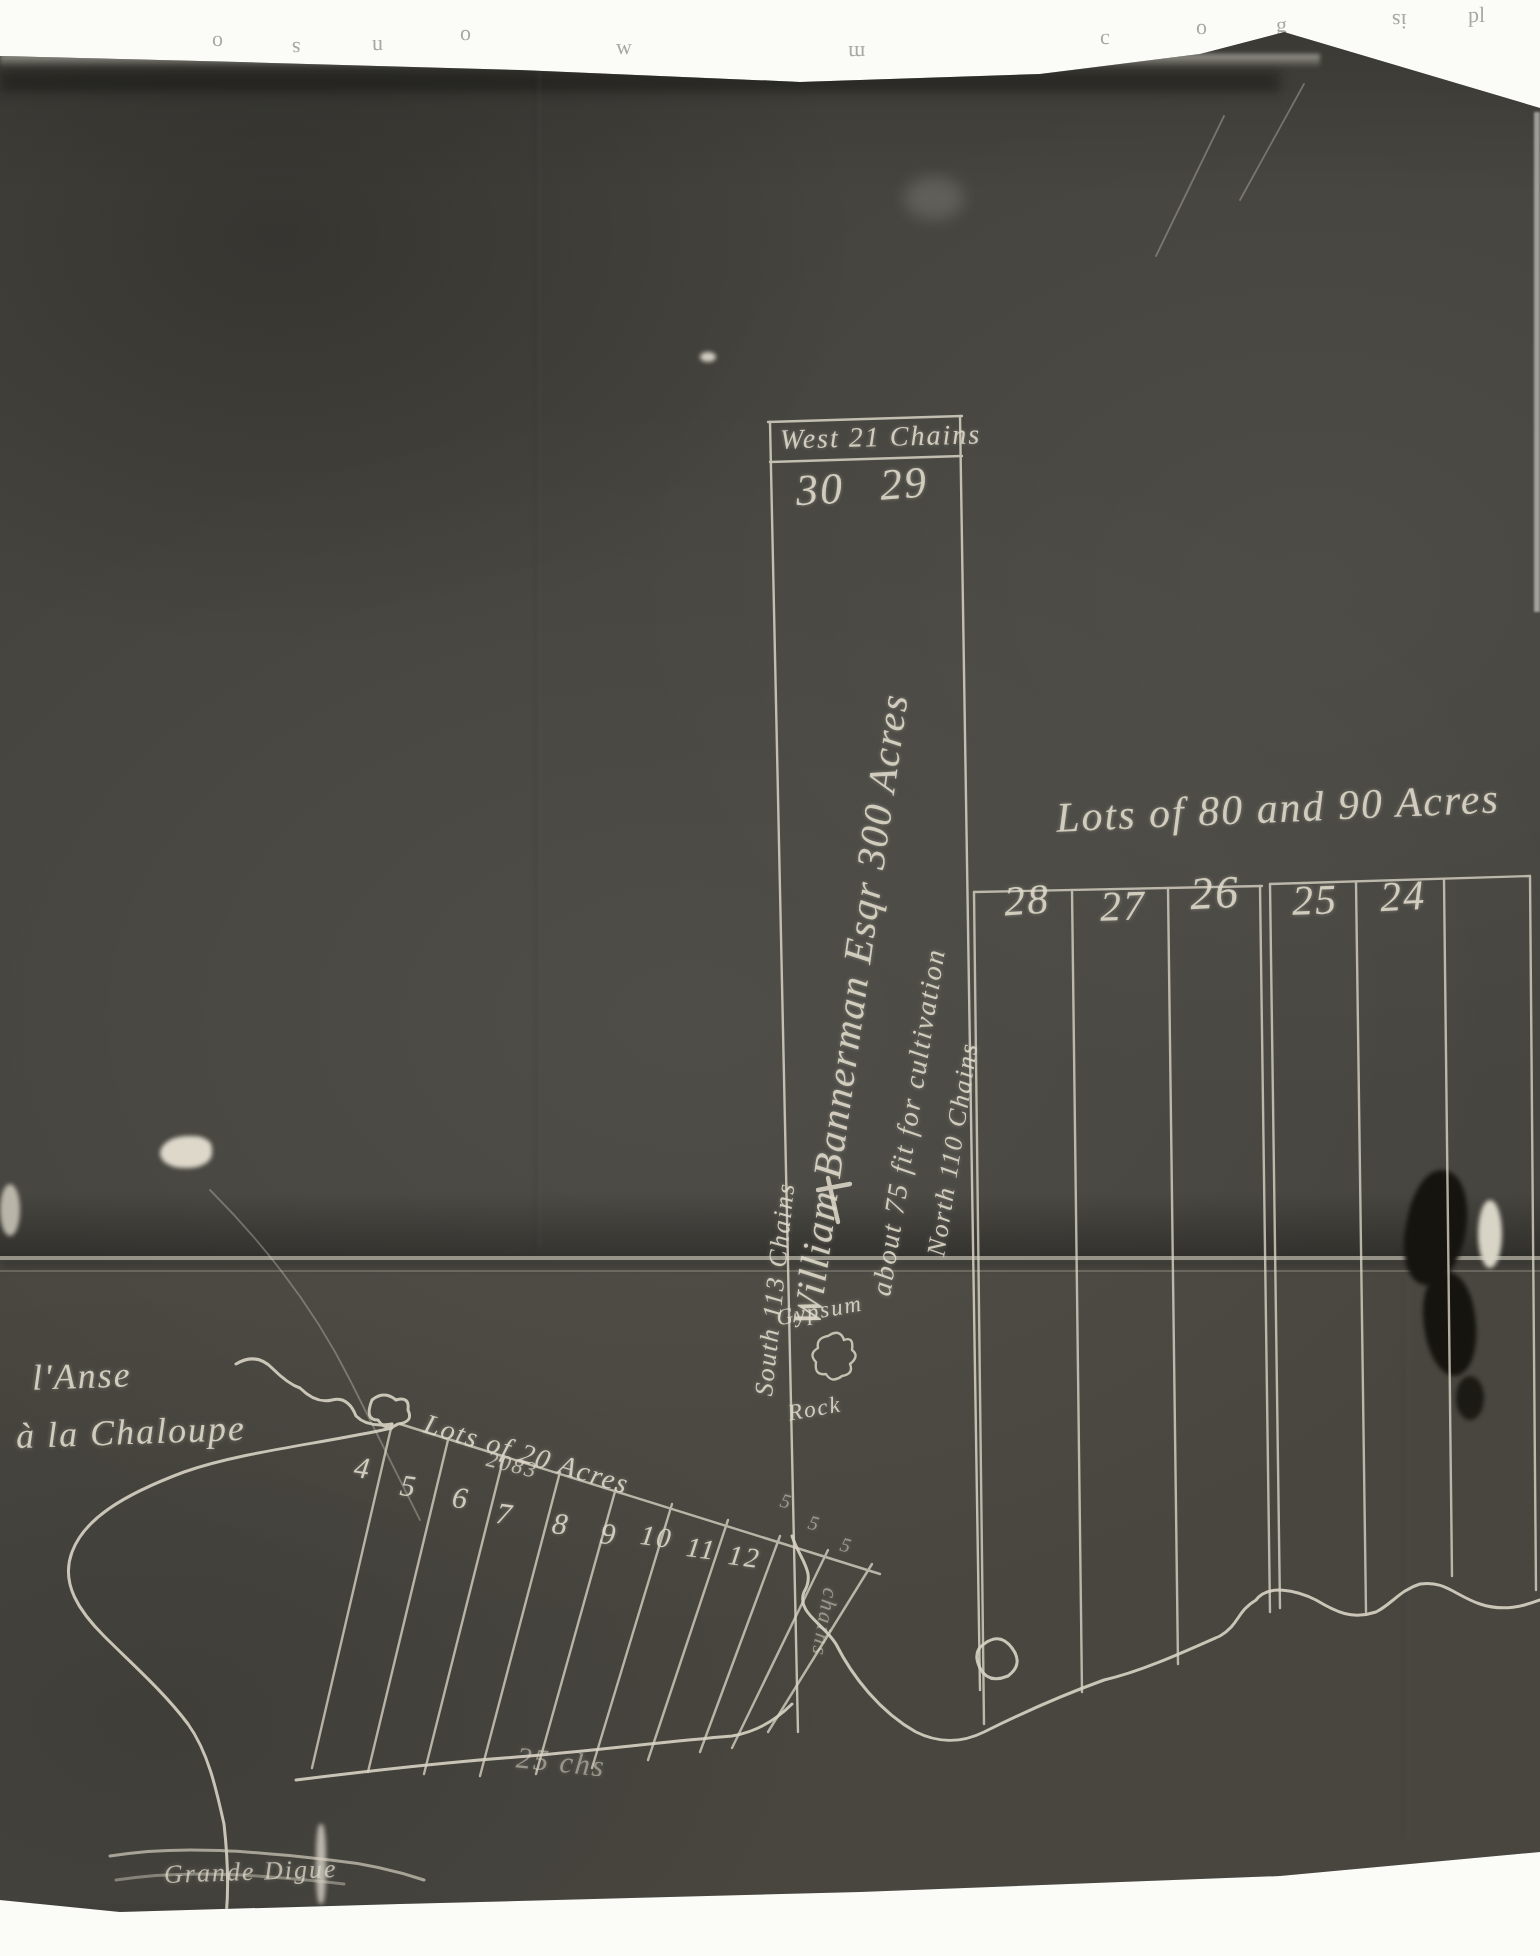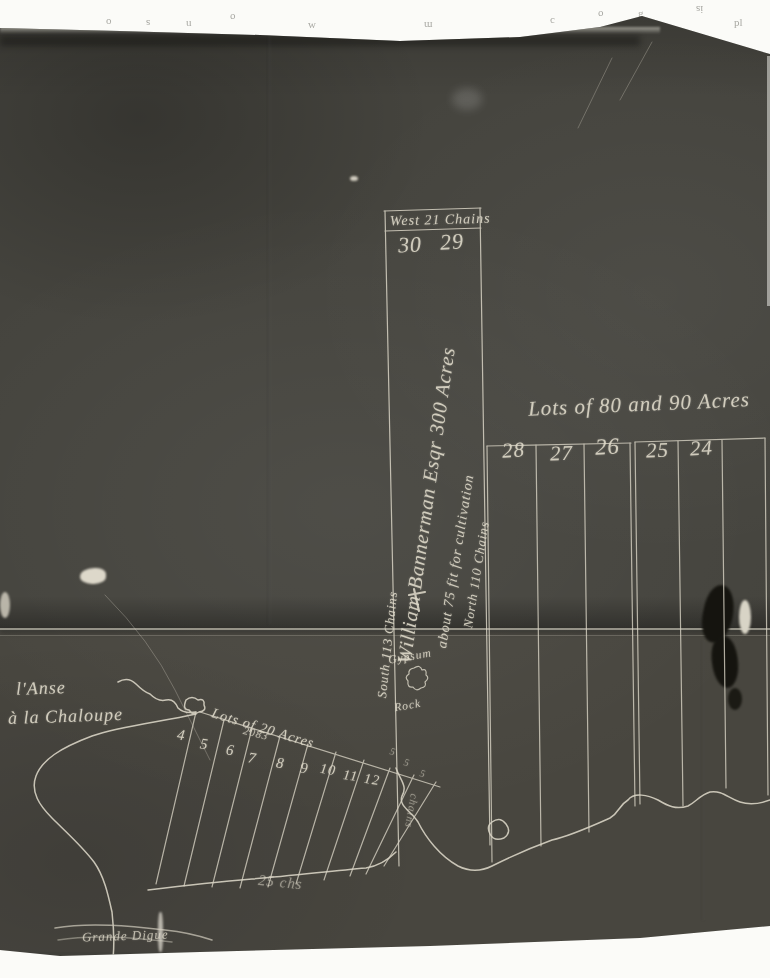--- a/index.html
+++ b/index.html
@@ -71,21 +71,21 @@
 <span class="frag" style="left:106px;top:14px">o</span>
 <span class="frag" style="left:146px;top:18px;transform:rotate(180deg)">s</span>
 <span class="frag" style="left:186px;top:16px">u</span>
 <span class="frag" style="left:230px;top:12px;transform:rotate(180deg)">o</span>
 <span class="frag" style="left:308px;top:18px">w</span>
 <span class="frag" style="left:424px;top:20px;transform:rotate(180deg)">m</span>
 <span class="frag" style="left:550px;top:13px">c</span>
 <span class="frag" style="left:598px;top:9px;transform:rotate(180deg)">o</span>
 <span class="frag" style="left:638px;top:7px">g</span>
 <span class="frag" style="left:696px;top:4px;transform:rotate(180deg)">is</span>
-<span class="frag" style="left:734px;top:16px">pl</span>
+<span class="frag" style="left:734px;top:2px">pl</span>
 
 <div class="photo">
   <div class="mottle"></div>
   <div class="lower-tint"></div>
   <div class="edge-glint"></div>
   <div class="edge-shadow"></div>
   <div class="right-sliver"></div>
 
   <div class="fold-shadow"></div>
   <div class="fold-line"></div>

